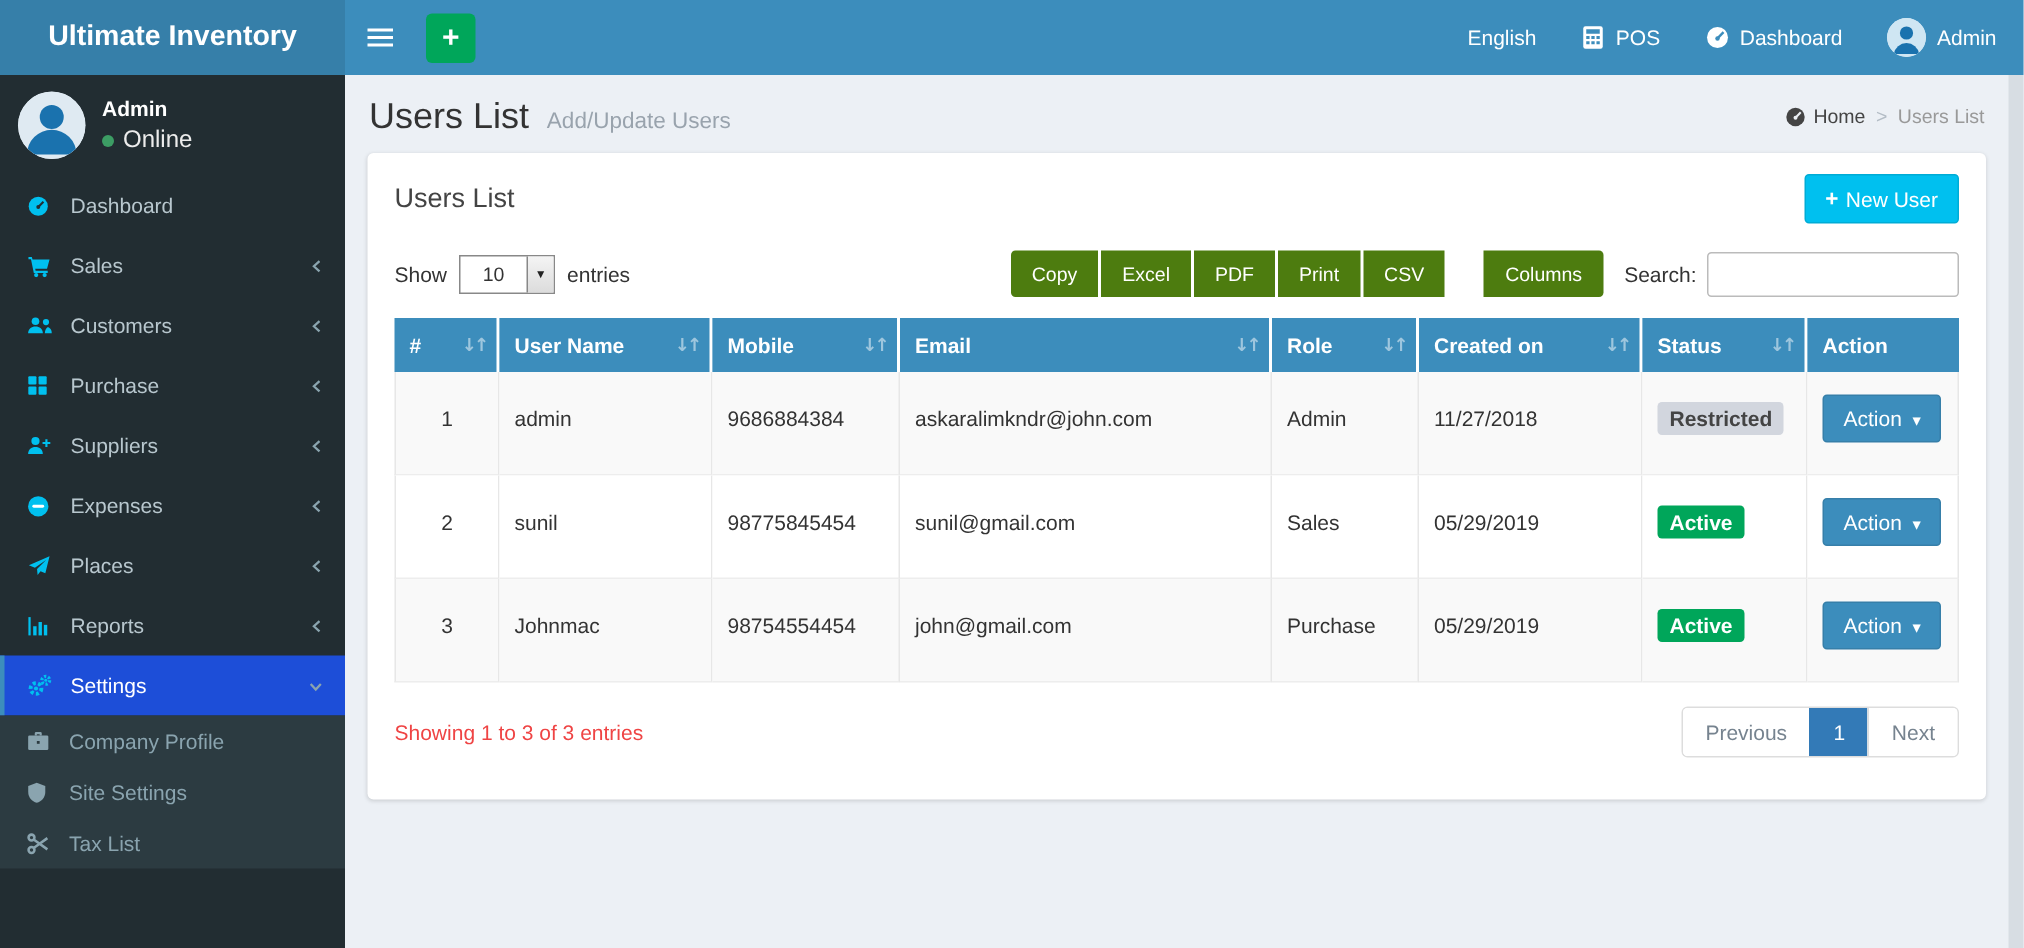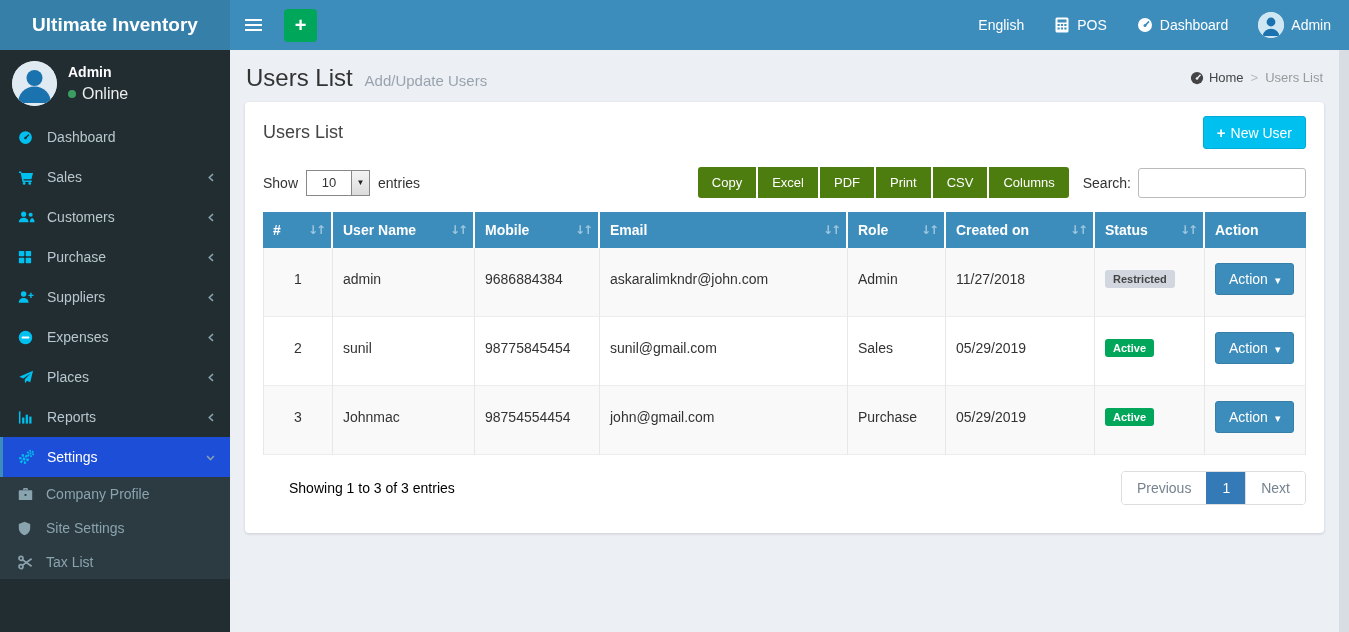--- a/index.html
+++ b/index.html
@@ -56,46 +56,46 @@
 
   .controls { display:flex; align-items:center; padding:4px 8px 14px; }
   .show-group { display:flex; align-items:center; gap:8px; font-size:14px; color:#333; }
   .select { display:inline-flex; align-items:stretch; border:1px solid #888; background:#fff; height:26px; width:64px; cursor:pointer; }
   .select .val { flex:1; display:flex; align-items:center; justify-content:center; font-size:13px; }
   .select .arrow { width:18px; border-left:1px solid #888; background:linear-gradient(#f4f4f4,#dcdcdc);
     display:flex; align-items:center; justify-content:center; font-size:8px; color:#222; }
   .dt-buttons { margin-left:auto; display:flex; gap:2px; }
   .dt-btn { background:#4d7c0f; color:#fff; border:none; font-size:13px; padding:8px 14px; cursor:pointer; font-family:inherit; }
   .dt-btn:first-child { border-radius:3px 0 0 3px; }
-  .dt-btn:last-child { border-radius:0 3px 3px 0; }
+  .dt-btn:last-child { border-radius:0 3px 3px 0;margin-left:24px; }
   .search-group { display:flex; align-items:center; gap:7px; margin-left:14px; }
   .search-group label { font-size:14px; color:#333; }
   .search-input { width:168px; height:30px; border:1px solid #bbb; border-radius:3px; padding:0 8px; font-family:inherit; font-size:13px; }
 
   .table-wrap { padding:0 8px; }
   table { width:100%; border-collapse:separate; border-spacing:0; }
   thead th { background:#3c8dbc; color:#fff; font-size:14px; font-weight:bold; text-align:left;
     padding:10px 10px; position:relative; border-right:2px solid #fff; cursor:pointer; }
   thead th:last-child { border-right:none; }
   .sort-ico { position:absolute; right:7px; top:50%; transform:translateY(-50%); color:rgba(255,255,255,.5);
     font-size:12px; letter-spacing:-2px; font-family:"DejaVu Sans",sans-serif; }
   .sort-ico::before { content:"\2193\2191"; }
   tbody td { font-size:14px; color:#333; padding:15px 10px 21px; border-bottom:1px solid #ededed;
     border-right:1px solid #e7e7e7; background:#fff; vertical-align:middle; }
   tbody td:first-child { border-left:1px solid #e7e7e7; text-align:center; }
   tbody tr:nth-child(odd) td { background:#f9f9f9; }
-  .badge { display:inline-block; font-size:11px; font-weight:bold; padding:3px 8px; border-radius:3px; }
+  .badge { display:inline-block; font-size:14px; font-weight:bold; padding:3px 8px; border-radius:3px; }
   .badge[data-status="restricted"] { background:#d2d6de; color:#444; }
   .badge[data-status="active"] { background:#00a65a; color:#fff; }
   .action-btn { background:#3c8dbc; border:1px solid #367fa9; color:#fff; font-size:14px; padding:7px 13px;
     border-radius:3px; cursor:pointer; display:inline-flex; align-items:center; gap:7px; font-family:inherit; }
   .caret::before { content:"\25BE"; font-size:11px; }
 
   .box-footer { display:flex; align-items:center; padding:16px 8px 18px; }
-  .dt-info { font-size:14px; color:#000000;margin-left:26px; }
+  .dt-info { font-size:14px; color:#ef4444; }
   .pagination { margin-left:auto; display:flex; border:1px solid #ddd; border-radius:4px; overflow:hidden; }
   .page-btn { padding:8px 15px; font-size:14px; color:#76838f; background:#fff; cursor:pointer; }
   .page-btn + .page-btn { border-left:1px solid #ddd; }
   .page-btn.active { background:#337ab7; color:#fff; border-color:#337ab7; }
 </style>
 </head>
 <body>
 
 <header class="navbar">
   <div class="logo">Ultimate Inventory</div>

